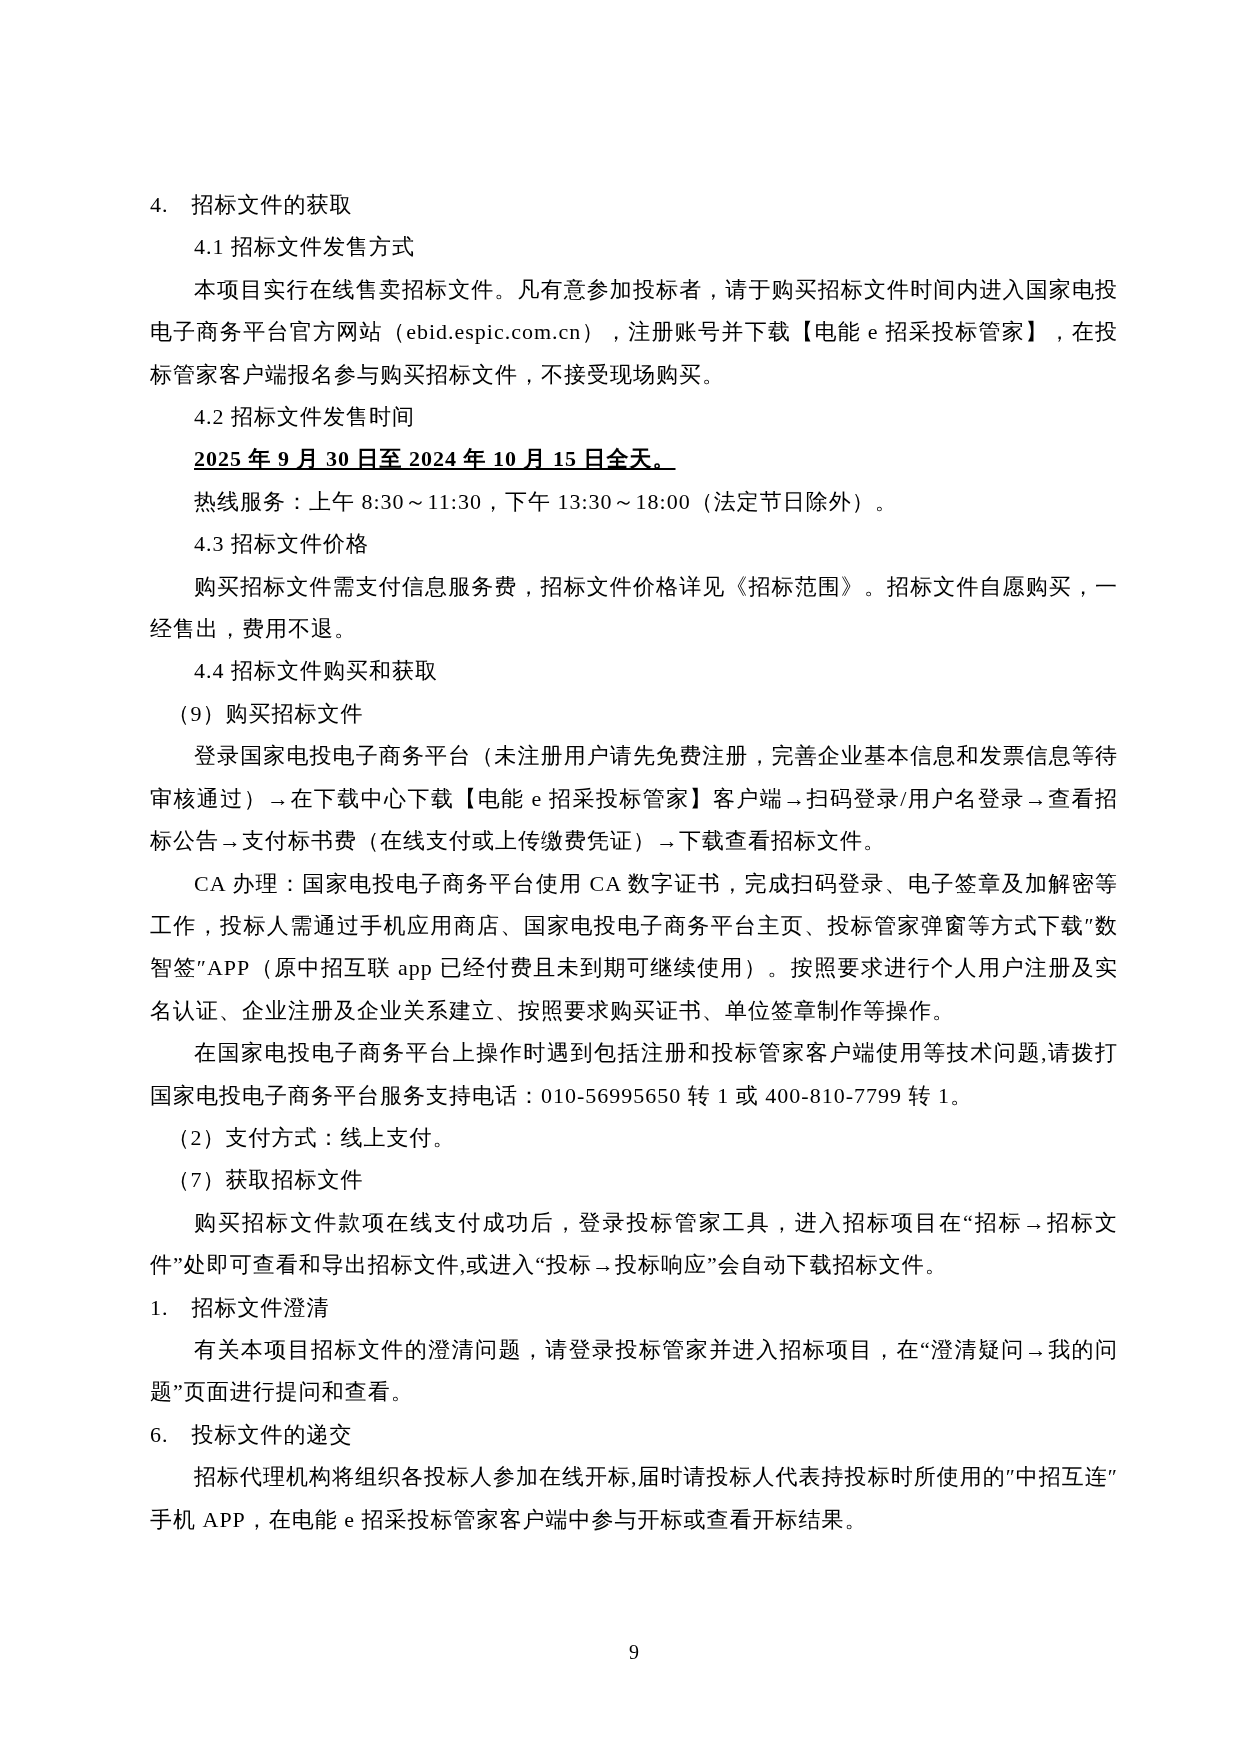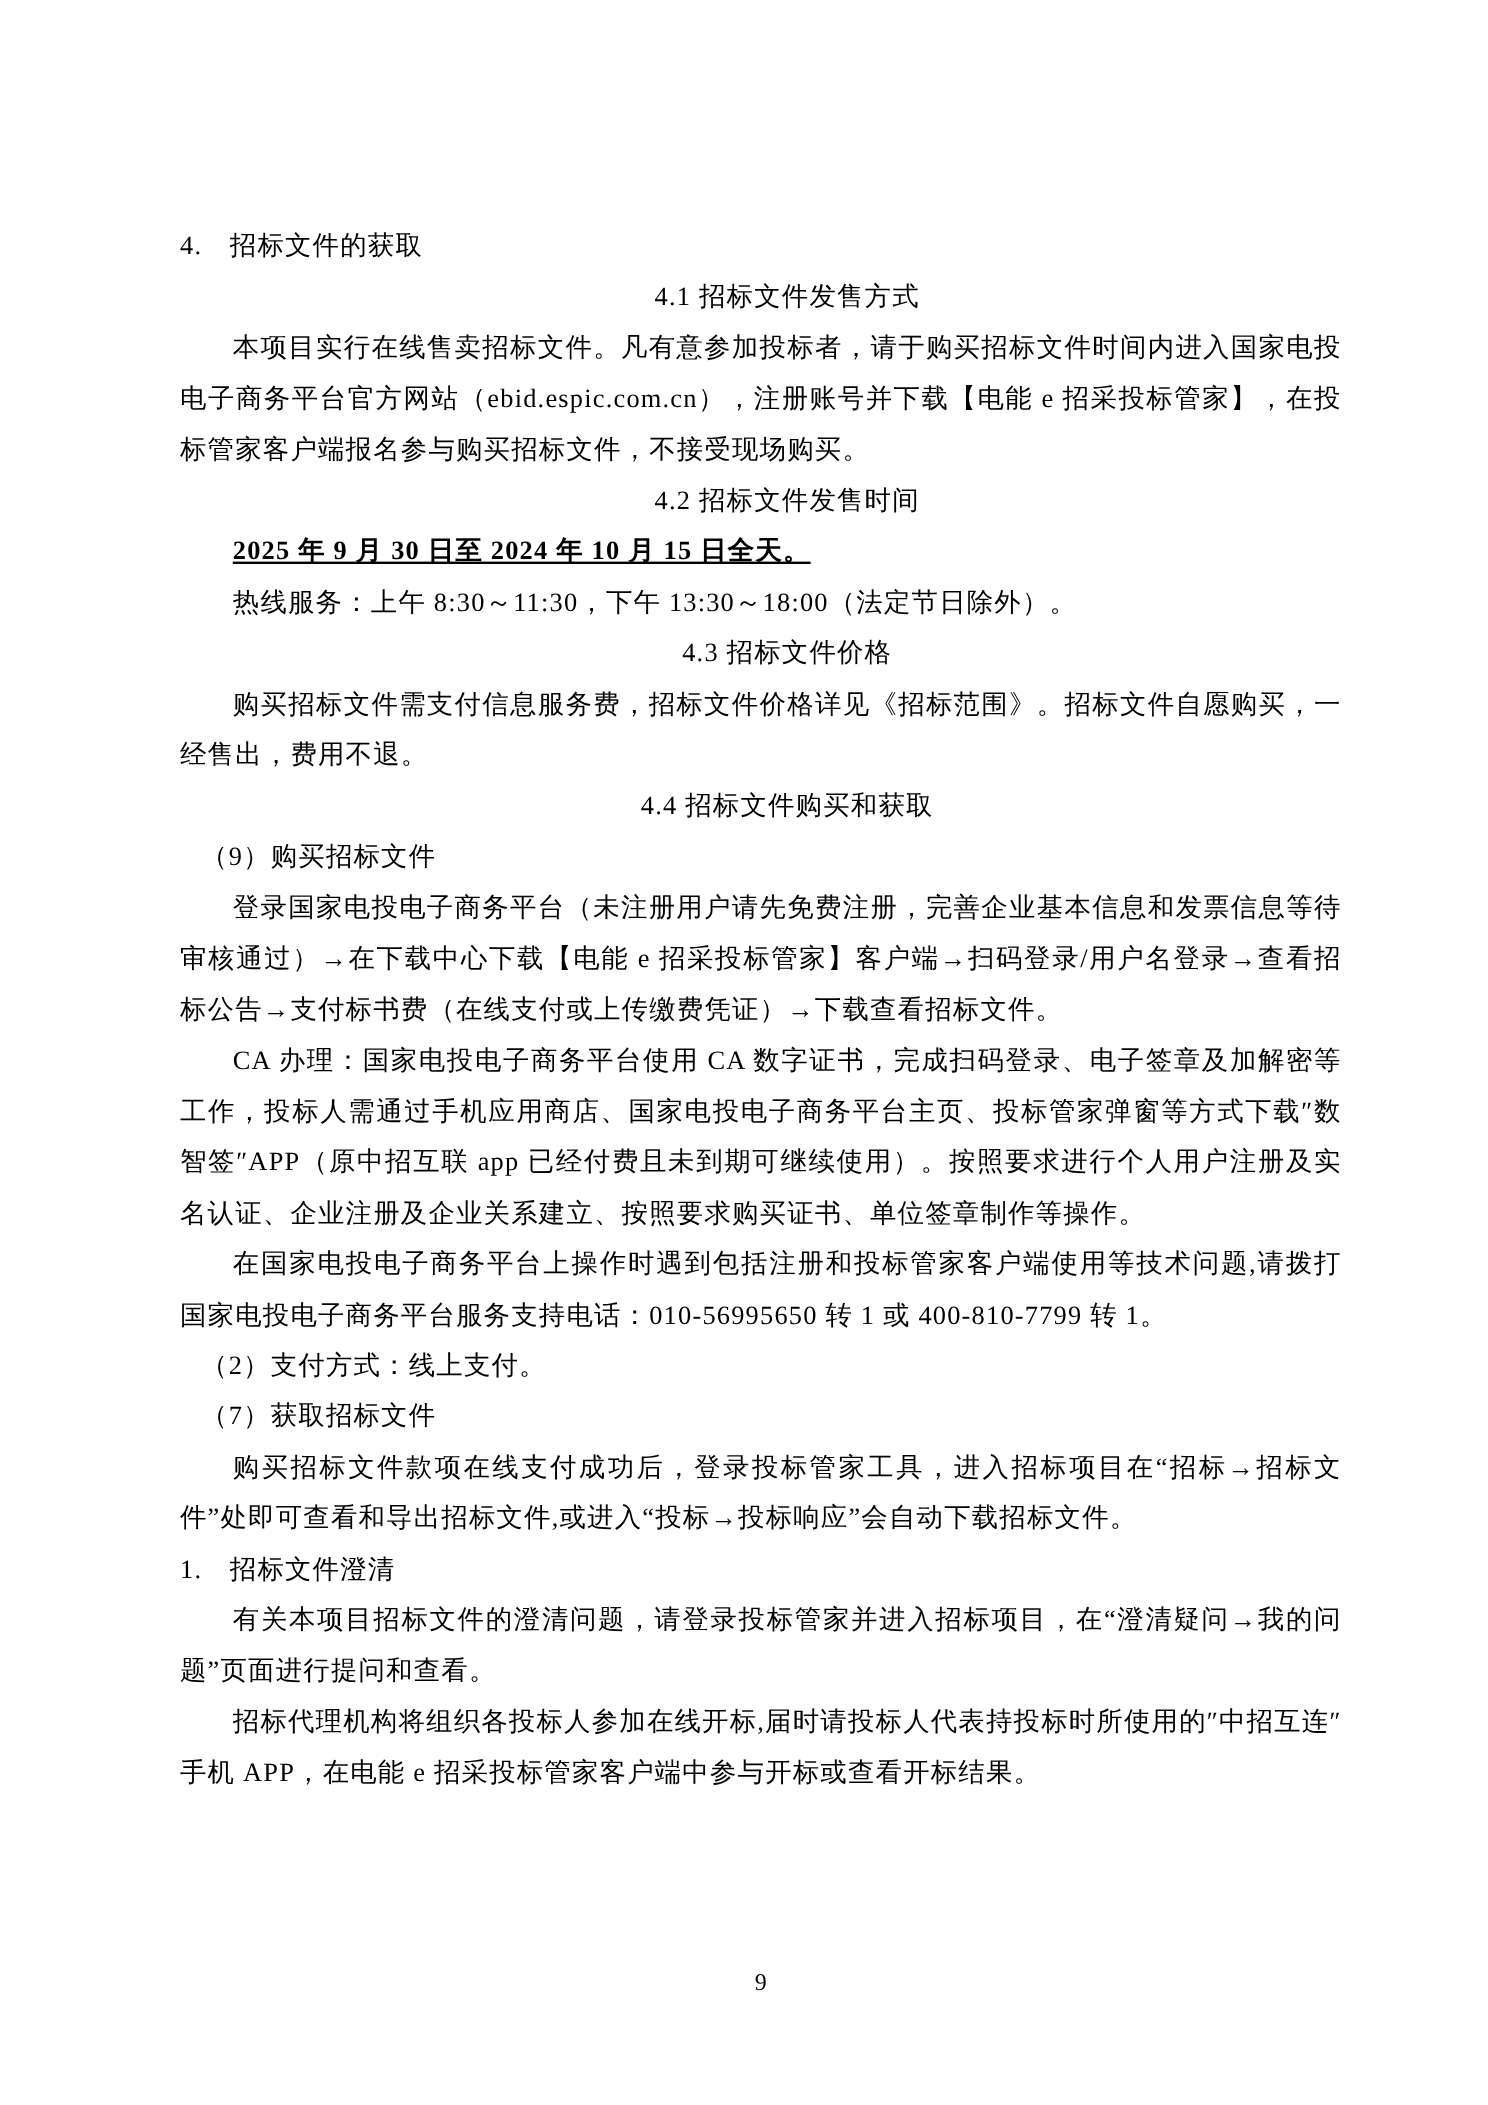--- a/index.html
+++ b/index.html
@@ -31,21 +31,21 @@
     text-align: justify;
     text-justify: inter-ideograph;
     word-break: break-all;
   }
   .para.section {
     text-indent: 0;
     text-align: left;
   }
   .para.subheading {
     text-indent: 2em;
-    text-align: center;
+    text-align: left;
   }
   .para.body {
     text-indent: 2em;
   }
   .para.item {
     text-indent: 0.8em;
     text-align: left;
   }
   .run.b {
     font-weight: bold;
@@ -77,16 +77,17 @@
       <p class="para subheading"><span class="run">4.4 招标文件购买和获取</span></p>
       <p class="para item"><span class="run">（9）购买招标文件</span></p>
       <p class="para body"><span class="run">登录国家电投电子商务平台（未注册用户请先免费注册，完善企业基本信息和发票信息等待审核通过）→在下载中心下载【电能 e 招采投标管家】客户端→扫码登录/用户名登录→查看招标公告→支付标书费（在线支付或上传缴费凭证）→下载查看招标文件。</span></p>
       <p class="para body"><span class="run">CA 办理：国家电投电子商务平台使用 CA 数字证书，完成扫码登录、电子签章及加解密等工作，投标人需通过手机应用商店、国家电投电子商务平台主页、投标管家弹窗等方式下载″数智签″APP（原中招互联 app 已经付费且未到期可继续使用）。按照要求进行个人用户注册及实名认证、企业注册及企业关系建立、按照要求购买证书、单位签章制作等操作。</span></p>
       <p class="para body"><span class="run">在国家电投电子商务平台上操作时遇到包括注册和投标管家客户端使用等技术问题,请拨打国家电投电子商务平台服务支持电话：010-56995650 转 1 或 400-810-7799 转 1。</span></p>
       <p class="para item"><span class="run">（2）支付方式：线上支付。</span></p>
       <p class="para item"><span class="run">（7）获取招标文件</span></p>
       <p class="para body"><span class="run">购买招标文件款项在线支付成功后，登录投标管家工具，进入招标项目在“招标→招标文件”处即可查看和导出招标文件,或进入“投标→投标响应”会自动下载招标文件。</span></p>
       <p class="para section"><span class="run">1.　招标文件澄清</span></p>
       <p class="para body"><span class="run">有关本项目招标文件的澄清问题，请登录投标管家并进入招标项目，在“澄清疑问→我的问题”页面进行提问和查看。</span></p>
+      <p class="para section"><span class="run">6.　投标文件的递交</span></p>
       <p class="para body"><span class="run">招标代理机构将组织各投标人参加在线开标,届时请投标人代表持投标时所使用的″中招互连″手机 APP，在电能 e 招采投标管家客户端中参与开标或查看开标结果。</span></p>
     </main>
   <div class="footer">9</div>
 </div>
 
 </body></html>

